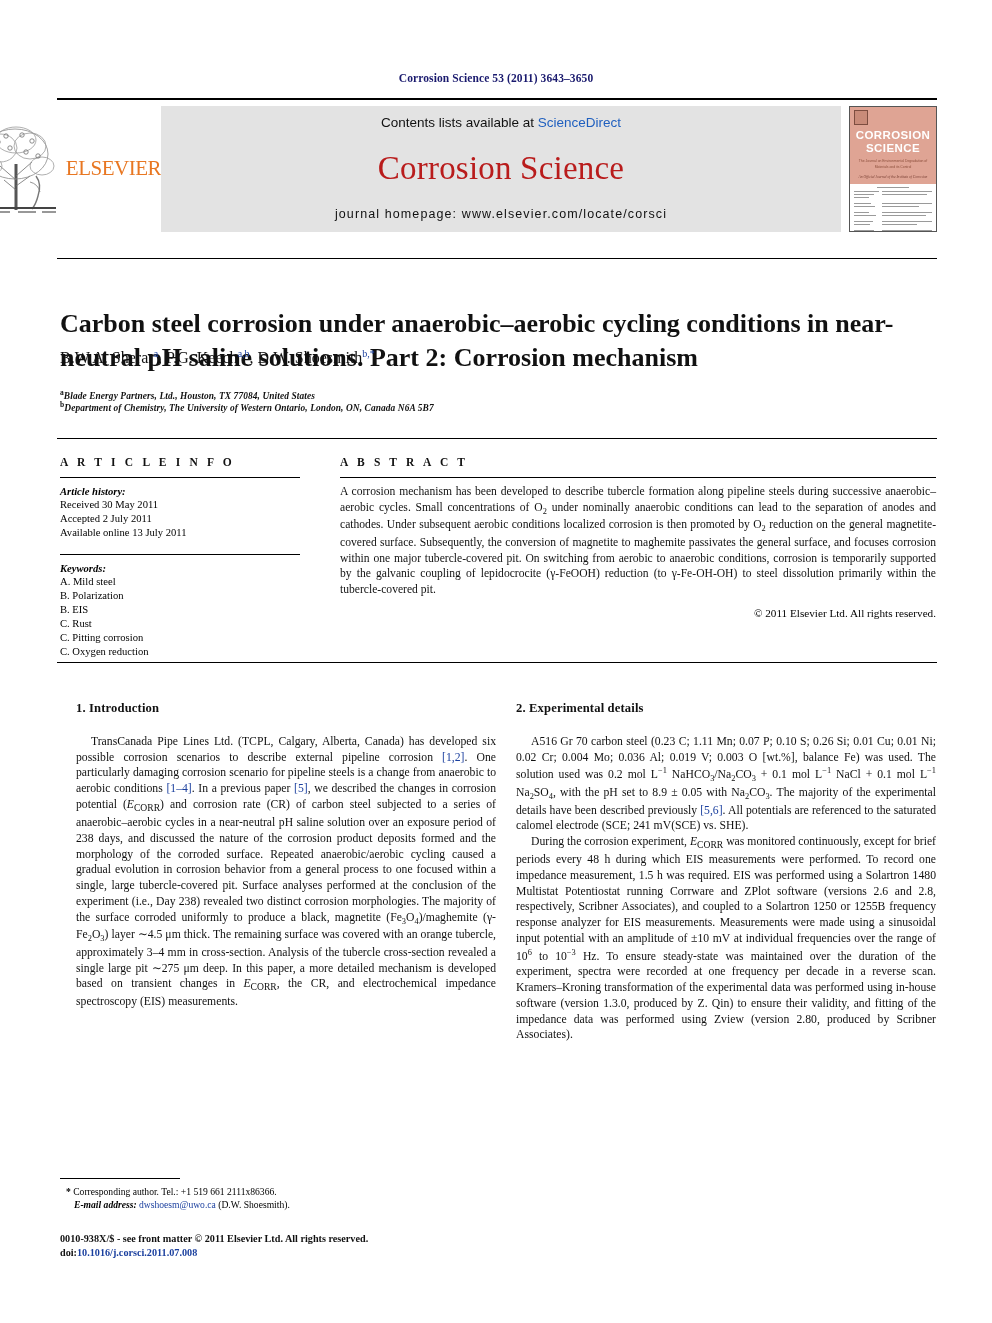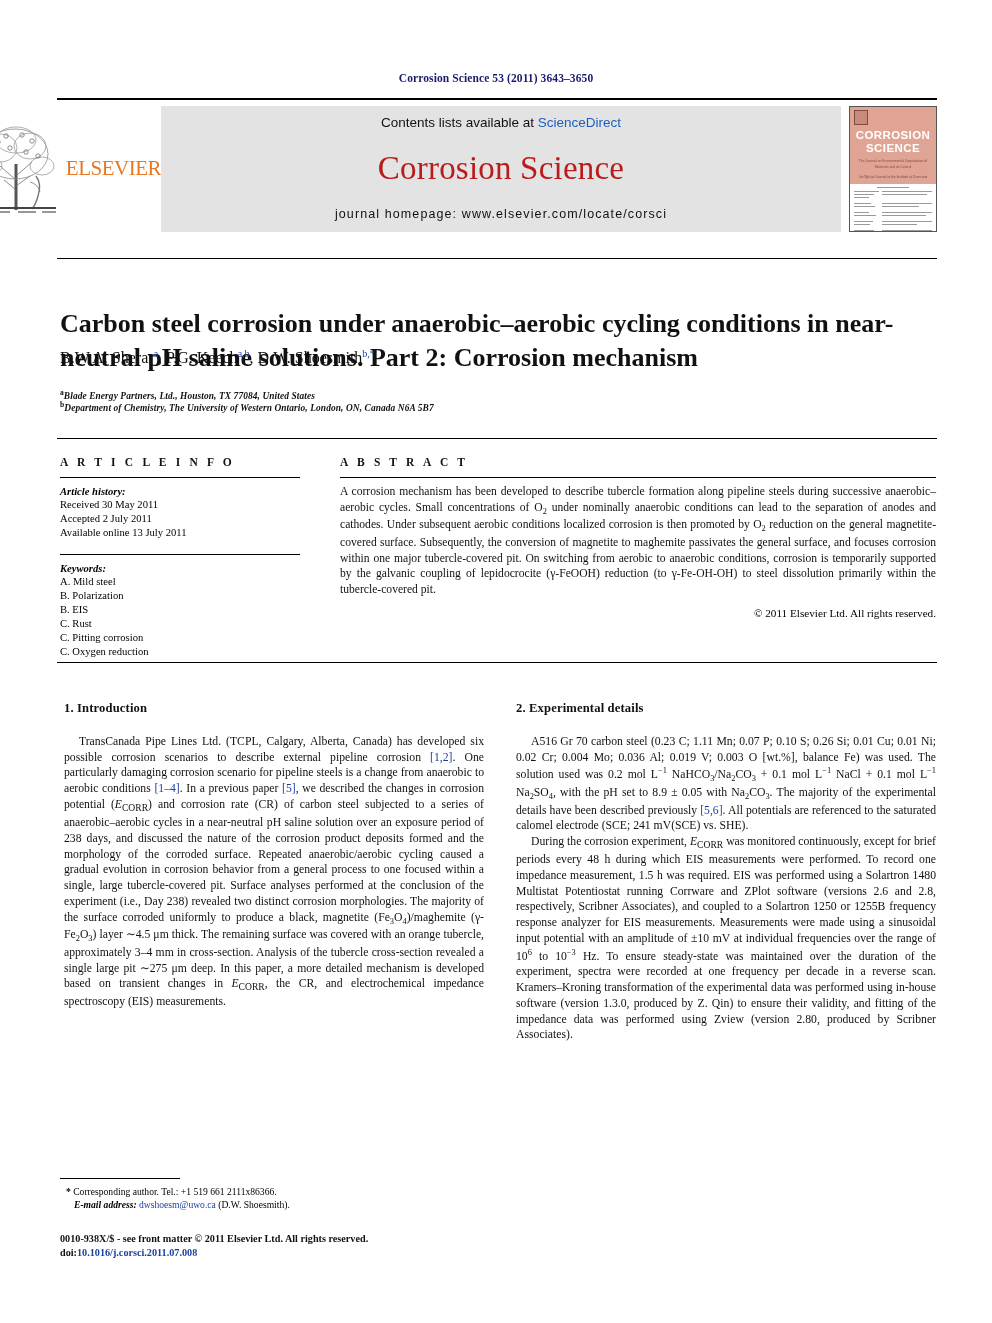--- a/index.html
+++ b/index.html
@@ -266,21 +266,21 @@
   
   .body-col {
     position: absolute;
     top: 700px;
     width: 420px;
     font-size: 11.7px;
     line-height: 1.345;
     text-align: justify;
     color: #111;
   }
-  .body-col.left  { left: 64px; }
+  .body-col.left  { left: 76px; }
   .body-col.right { left: 516px; }
   .body-col h2 {
     font-size: 12.6px;
     font-weight: bold;
     margin: 0 0 17px 0;
     text-align: left;
     letter-spacing: .15px;
   }
   .body-col p {
     margin: 0;

